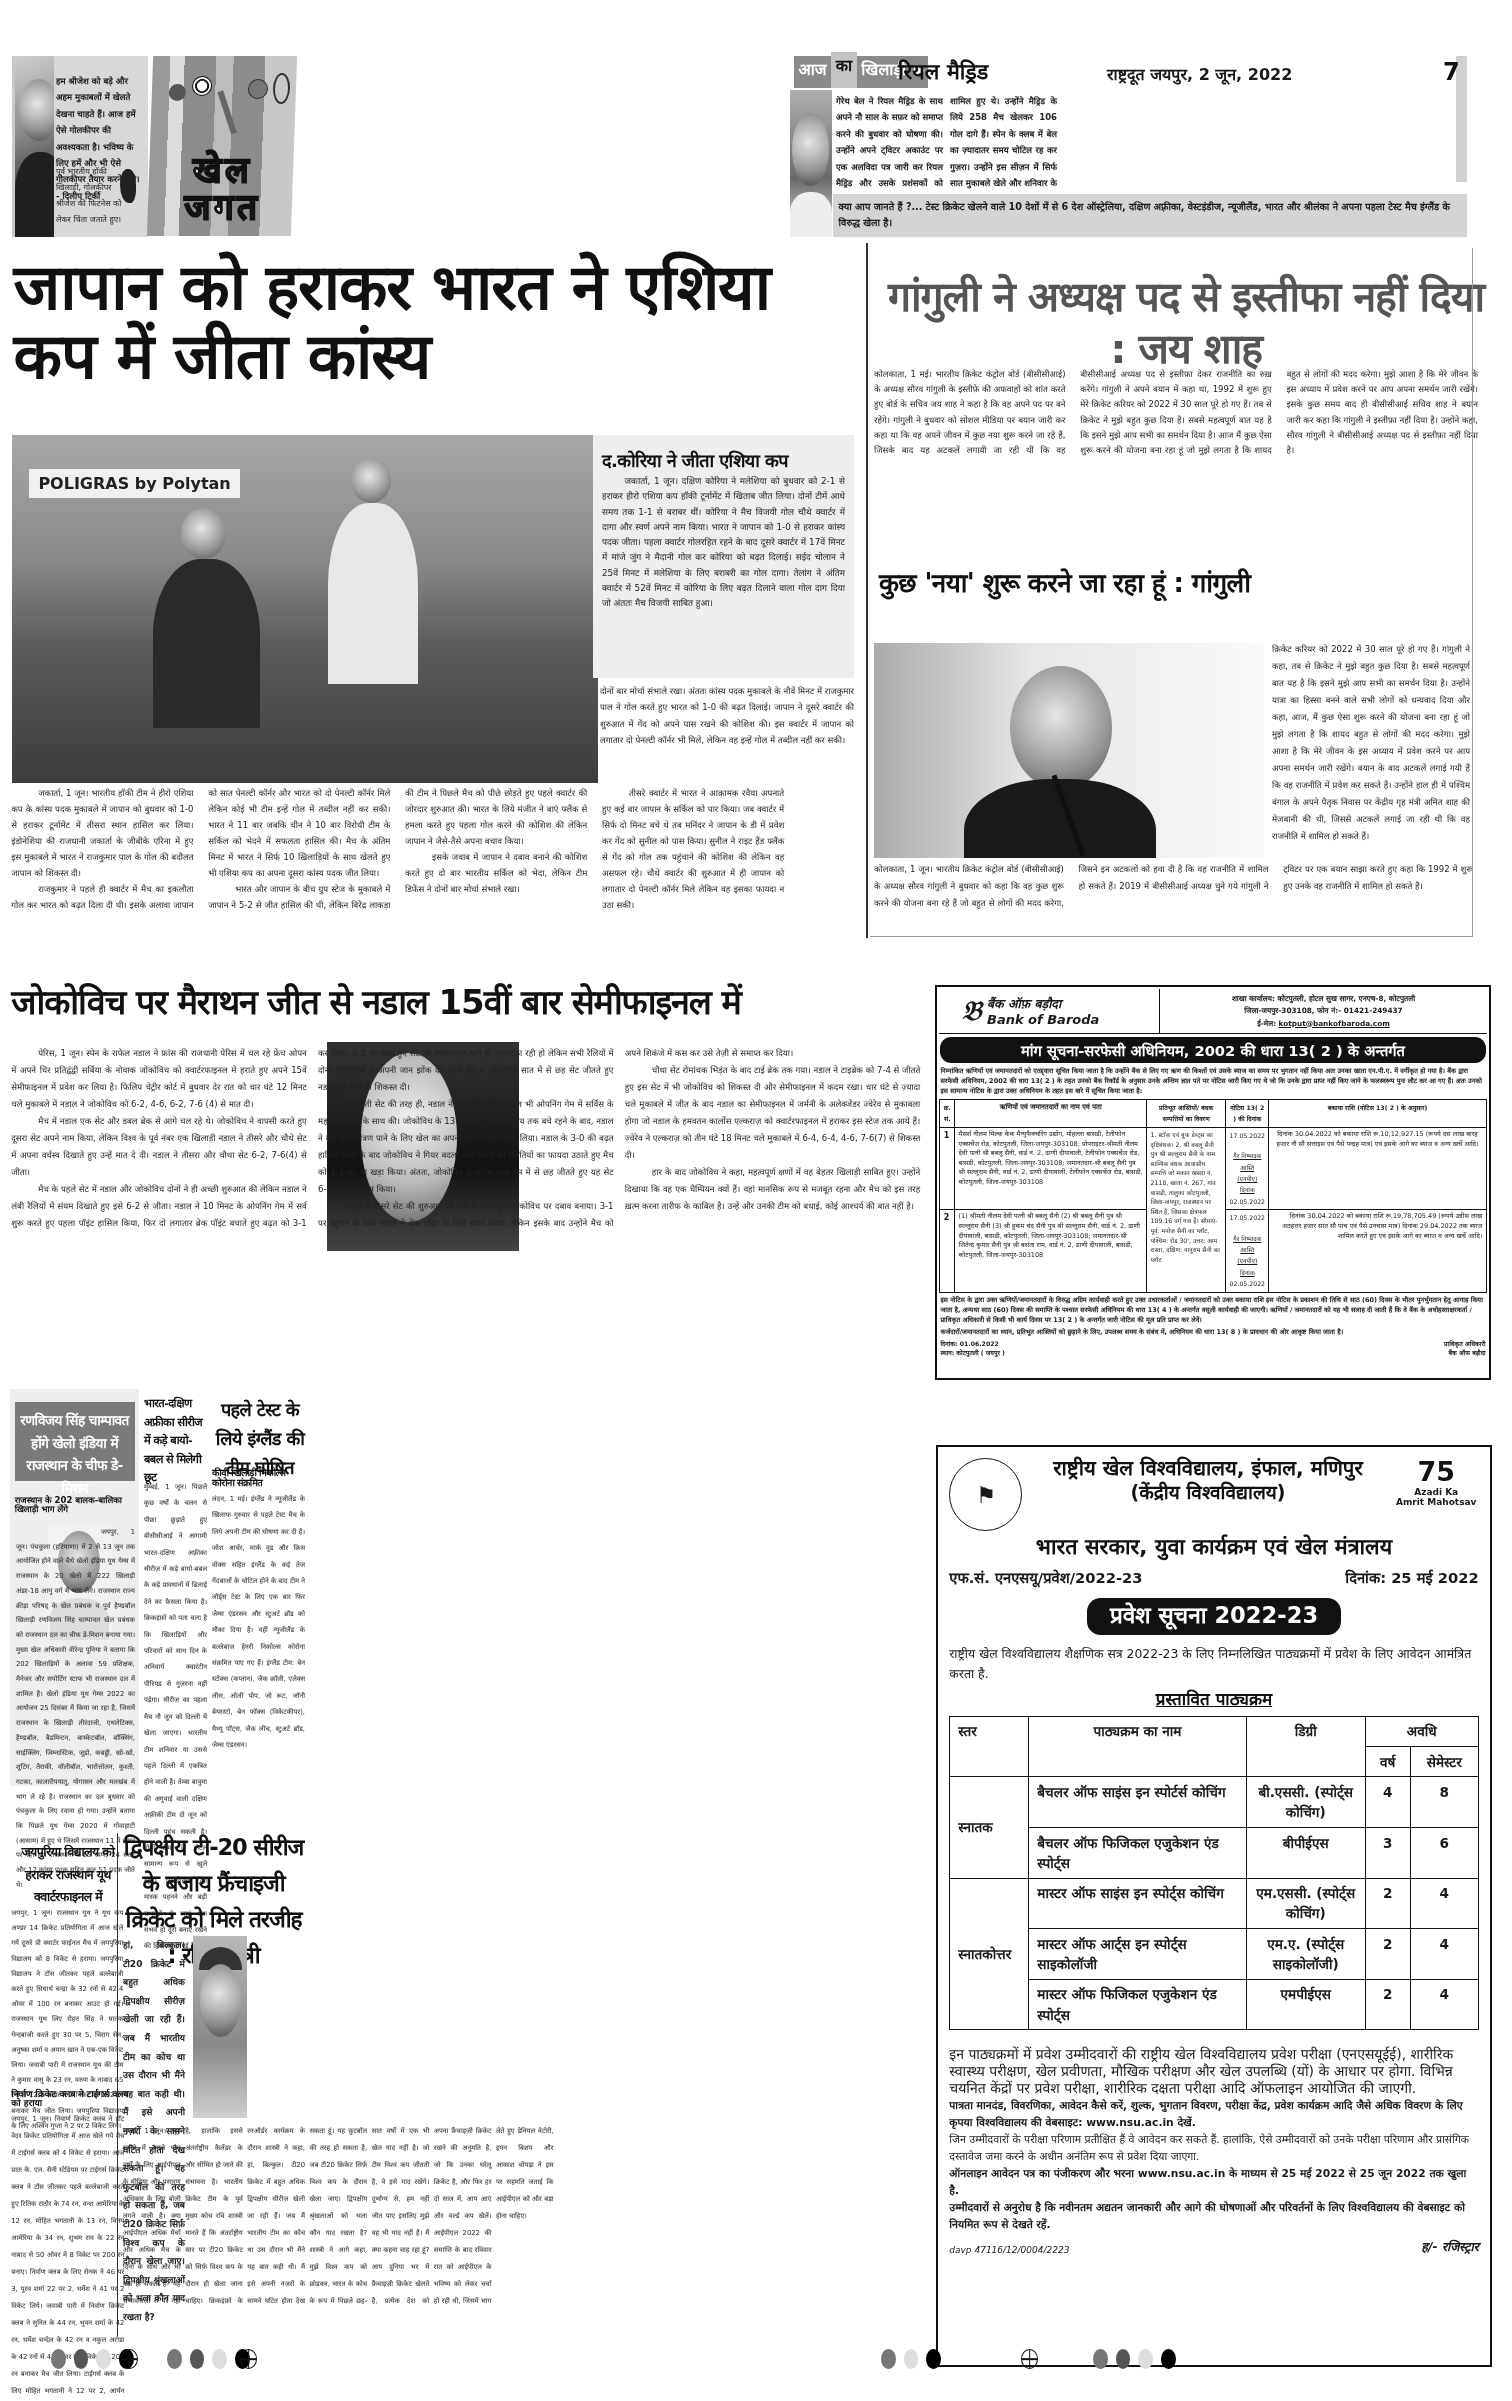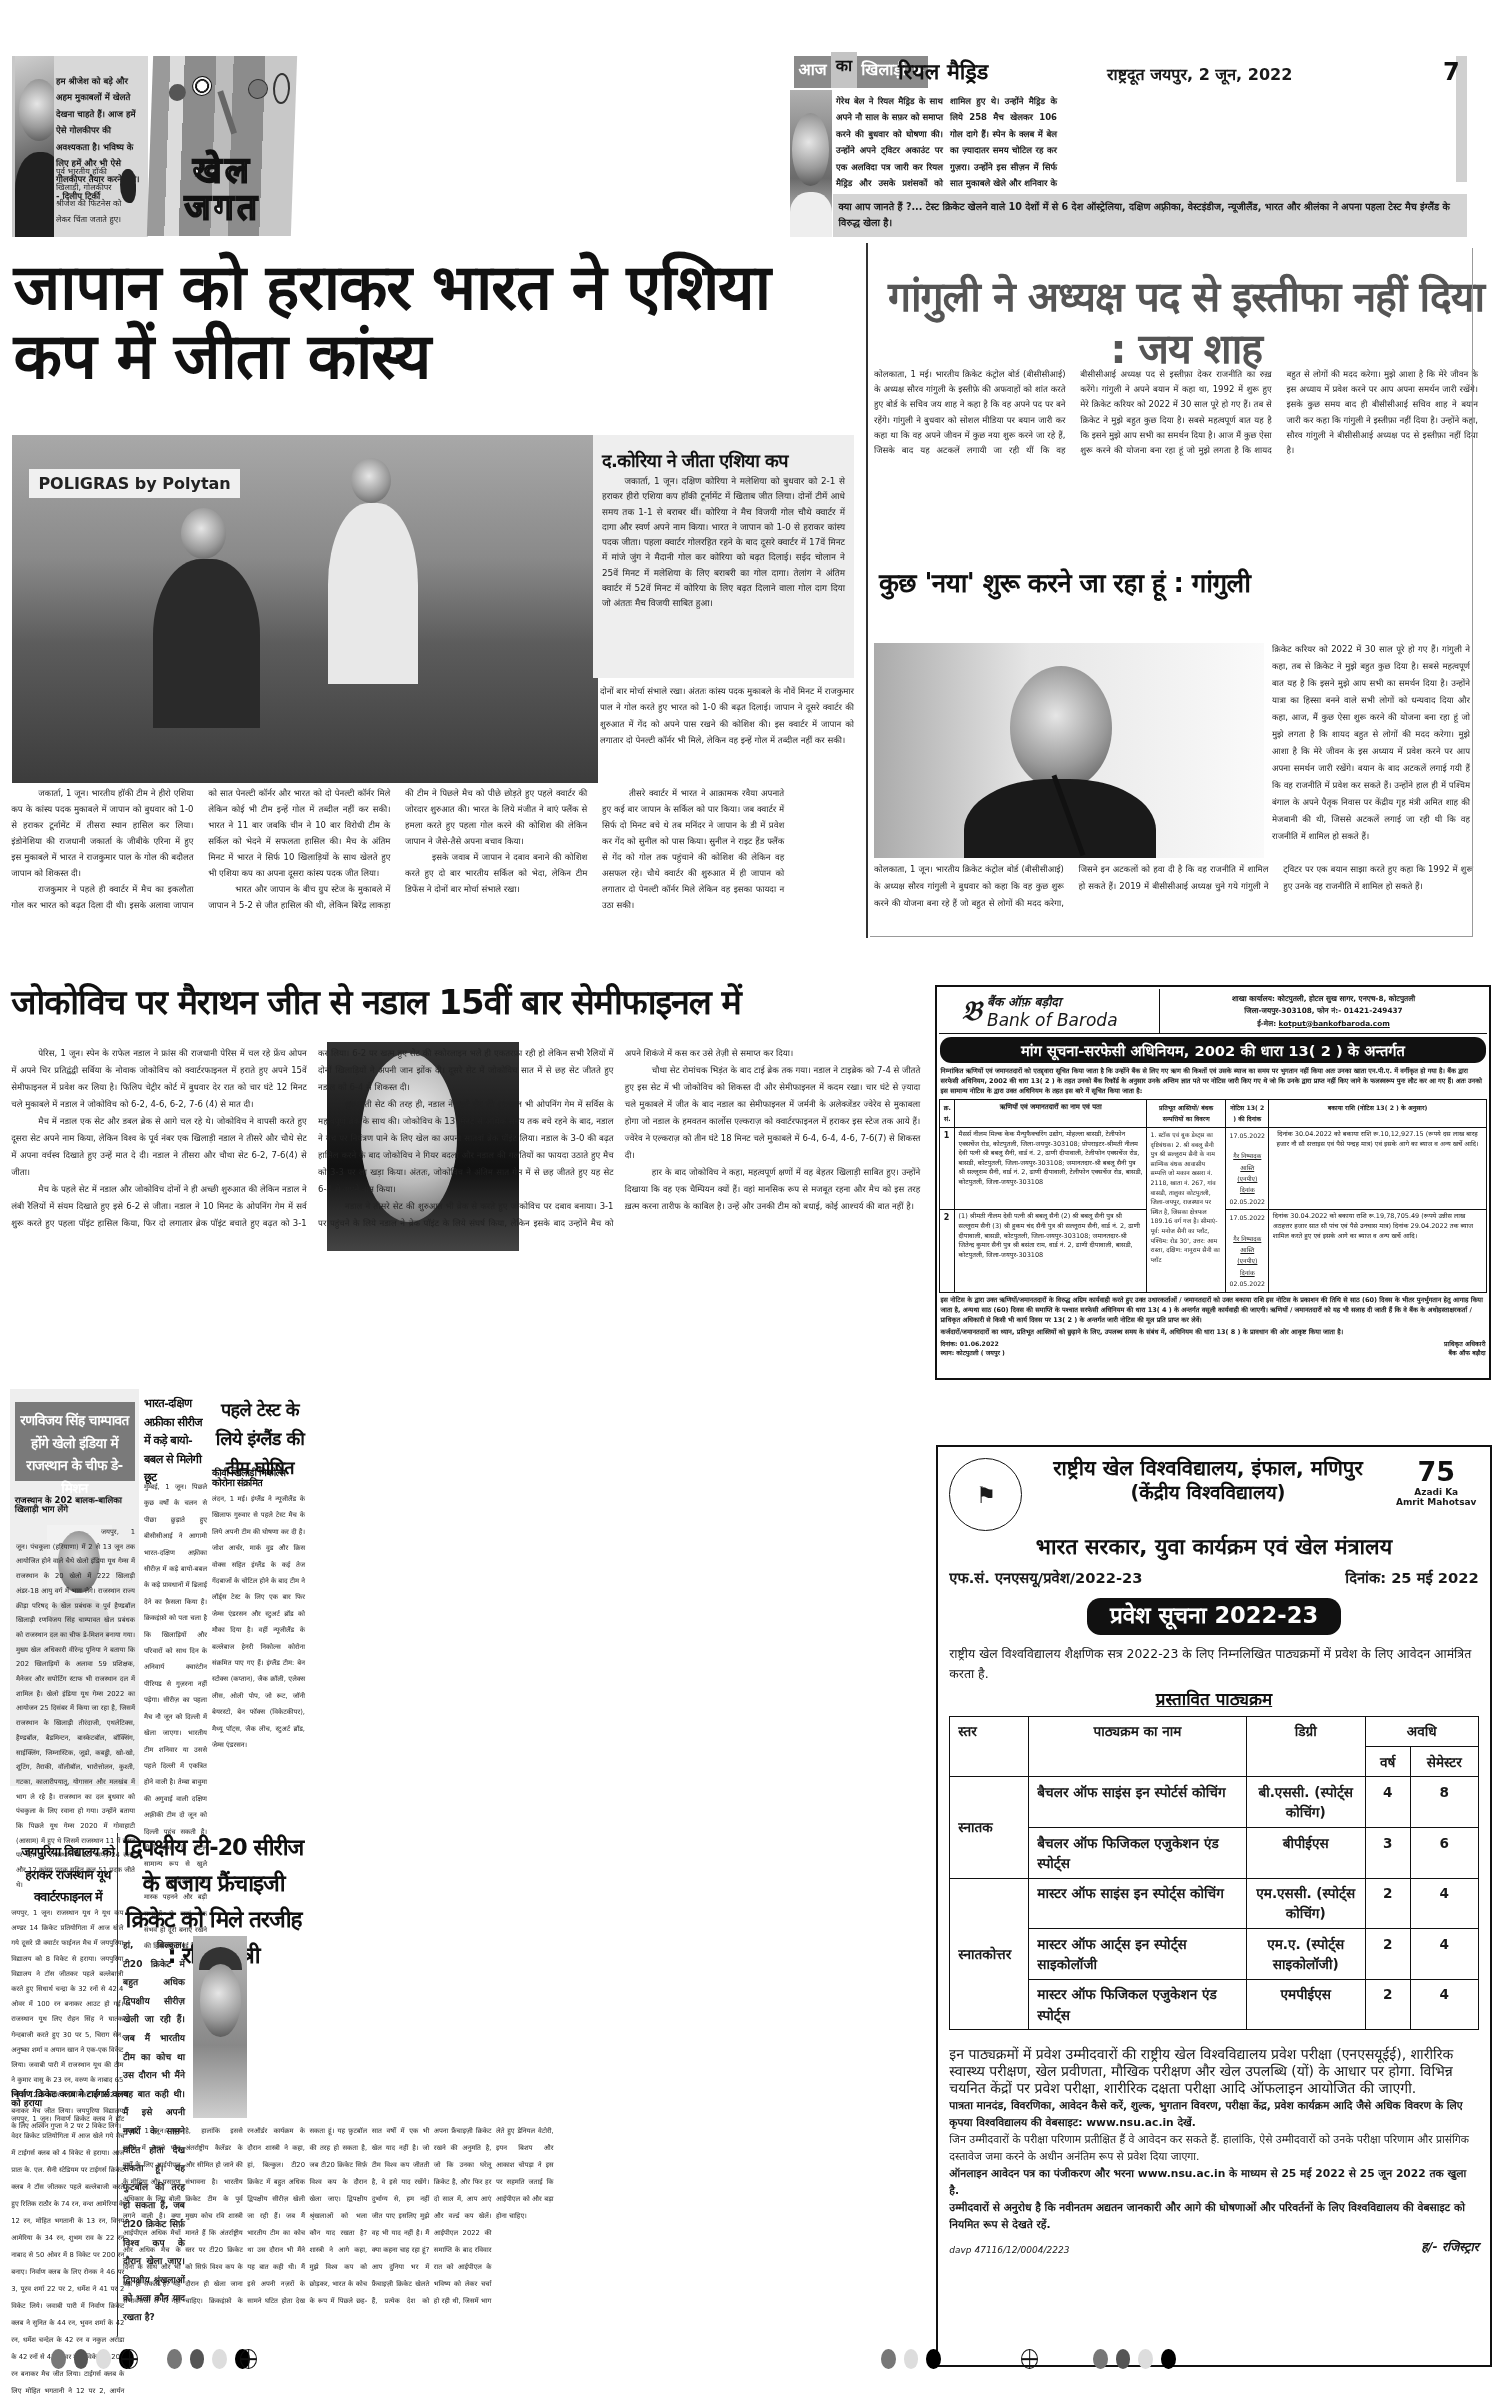--- a/index.html
+++ b/index.html
@@ -118,21 +118,21 @@
   <p>चौथा सेट रोमांचक भिड़ंत के बाद टाई ब्रेक तक गया। नडाल ने टाइब्रेक को 7-4 से जीतते हुए इस सेट में भी जोकोविच को शिकस्त दी और सेमीफाइनल में कदम रखा। चार घंटे से ज़्यादा चले मुकाबले में जीत के बाद नडाल का सेमीफाइनल में जर्मनी के अलेक्जेंडर ज्वेरेव से मुकाबला होगा जो नडाल के हमवतन कार्लोस एल्कराज़ को क्वार्टरफाइनल में हराकर इस स्टेज तक आये हैं। ज्वेरेव ने एल्कराज़ को तीन घंटे 18 मिनट चले मुकाबले में 6-4, 6-4, 4-6, 7-6(7) से शिकस्त दी।</p>
   <p>हार के बाद जोकोविच ने कहा, महत्वपूर्ण क्षणों में वह बेहतर खिलाड़ी साबित हुए। उन्होंने दिखाया कि वह एक चैम्पियन क्यों हैं। वहां मानसिक रूप से मजबूत रहना और मैच को इस तरह ख़त्म करना तारीफ के काबिल है। उन्हें और उनकी टीम को बधाई, कोई आश्चर्य की बात नहीं है।</p>
 </div>
 
 <div class="abs" style="left:935px;top:985px;width:556px;height:395px;border:2.3px solid #111;padding:2.3px;background:#fff;">
   <div style="display:flex;border-bottom:1.1px solid #111;height:45px;">
     <div style="width:220px;display:flex;align-items:center;padding-left:22.6px;">
       <span style="font-size:27px;font-weight:900;font-style:italic;margin-right:5.6px;">𝔅</span>
       <div>
         <div style="font-size:12.4px;font-weight:700;font-style:italic;">बैंक ऑफ़ बड़ौदा</div>
-        <div style="font-size:17px;font-weight:400;font-style:italic;">Bank of Baroda</div>
+        <div style="font-size:13px;font-weight:700;font-style:italic;">Bank of Baroda</div>
       </div>
     </div>
     <div style="flex:1;border-left:1.1px solid #111;text-align:center;font-size:7.3px;line-height:12.4px;font-weight:700;padding-top:3.4px;">
       <div>शाखा कार्यालय: कोटपुतली, होटल सुख सागर, एनएच-8, कोटपुतली</div>
       <div>जिला-जयपुर-303108, फोन नं:- 01421-249437</div>
       <div><span>ई-मेल:</span> <span style="text-decoration:underline;">kotput@bankofbaroda.com</span></div>
     </div>
   </div>
   <div style="margin:2.3px 1.1px;background:#111;color:#fff;border-radius:11.3px;text-align:center;font-size:14.7px;font-weight:900;padding:3.4px 0;">मांग सूचना-सरफेसी अधिनियम, 2002 की धारा 13( 2 ) के अन्तर्गत</div>
   <div style="font-size:6.5px;line-height:10.2px;font-weight:700;padding:0 1.1px 2.3px;">निम्नांकित ऋणियों एवं जमानतदारों को एतद्द्वारा सूचित किया जाता है कि उन्होंने बैंक से लिए गए ऋण की किश्तों एवं उसके ब्याज का समय पर भुगतान नहीं किया अतः उनका खाता एन.पी.ए. में वर्गीकृत हो गया है। बैंक द्वारा सरफेसी अधिनियम, 2002 की धारा 13( 2 ) के तहत उनको बैंक रिकॉर्ड के अनुसार उनके अन्तिम ज्ञात पते पर नोटिस जारी किए गए थे जो कि उनके द्वारा प्राप्त नहीं किए जाने के फलस्वरूप पुनः लौट कर आ गए हैं। अतः उनको इस सामान्य नोटिस के द्वारा उक्त अधिनियम के तहत इस बारे में सूचित किया जाता है:</div>
@@ -157,21 +157,21 @@
       <td style="font-size:6.5px;line-height:9.6px;text-align:center;">दिनांक 30.04.2022 को बकाया राशि रू.10,12,927.15 (रूपये दस लाख बारह हजार नौ सौ सत्ताइस एवं पैसे पन्द्रह मात्र) एवं इसके आगे का ब्याज व अन्य खर्चे आदि।</td>
     </tr>
     <tr>
       <td style="font-weight:700;">2</td>
       <td style="font-size:6.5px;line-height:9.6px;">(1) श्रीमती नीलम देवी पत्नी श्री बबलू सैनी (2) श्री बबलू सैनी पुत्र श्री सल्लूराम सैनी (3) श्री हुकम चंद सैनी पुत्र श्री सल्लूराम सैनी, वार्ड नं. 2, ढाणी दीपावाली, बासडी, कोटपुतली, जिला-जयपुर-303108; जमानतदार-श्री जितेन्द्र कुमार सैनी पुत्र श्री बसंता राम, वार्ड नं. 2, ढाणी दीपावाली, बासडी, कोटपुतली, जिला-जयपुर-303108</td>
       <td style="font-size:6.2px;text-align:center;">
             <div>17.05.2022</div>
             <div style="margin-top:9px;text-decoration:underline;">गैर निष्पादक आस्ति (एनपीए) दिनांक</div>
             <div>02.05.2022</div>
           </td>
-      <td style="font-size:6.5px;line-height:9.6px;text-align:left;">दिनांक 30.04.2022 को बकाया राशि रू.19,78,705.49 (रूपये उन्नीस लाख अठहत्तर हजार सात सौ पांच एवं पैसे उनचास मात्र) दिनांक 29.04.2022 तक ब्याज शामिल करते हुए एवं इसके आगे का ब्याज व अन्य खर्चे आदि।</td>
+      <td style="font-size:6.5px;line-height:9.6px;text-align:right;">दिनांक 30.04.2022 को बकाया राशि रू.19,78,705.49 (रूपये उन्नीस लाख अठहत्तर हजार सात सौ पांच एवं पैसे उनचास मात्र) दिनांक 29.04.2022 तक ब्याज शामिल करते हुए एवं इसके आगे का ब्याज व अन्य खर्चे आदि।</td>
     </tr>
   </tbody>
     </table>
   <div style="font-size:6.5px;line-height:10.2px;font-weight:700;padding:2.3px 1.1px 0;">इस नोटिस के द्वारा उक्त ऋणियों/जमानतदारों के विरुद्ध अग्रिम कार्यवाही करते हुए उक्त उधारकर्ताओं / जमानतदारों को उक्त बकाया राशि इस नोटिस के प्रकाशन की तिथि से साठ (60) दिवस के भीतर पुनर्भुगतान हेतु आगाह किया जाता है, अन्यथा साठ (60) दिवस की समाप्ति के पश्चात सरफेसी अधिनियम की धारा 13( 4 ) के अन्तर्गत वसूली कार्यवाही की जाएगी। ऋणियों / जमानतदारों को यह भी सलाह दी जाती हैं कि वे बैंक के अधोहस्ताक्षरकर्ता / प्राधिकृत अधिकारी से किसी भी कार्य दिवस पर 13( 2 ) के अन्तर्गत जारी नोटिस की मूल प्रति प्राप्त कर लेवें।</div>
   <div style="font-size:6.5px;line-height:10.2px;font-weight:700;padding:1.1px;">कर्जदारों/जमानतदारों का ध्यान, प्रतिभूत आस्तियों को छुड़ाने के लिए, उपलब्ध समय के संबंध में, अधिनियम की धारा 13( 8 ) के प्रावधान की ओर आकृष्ट किया जाता है।</div>
   <div style="display:flex;justify-content:space-between;font-size:6.2px;font-weight:700;padding:1.1px;">
     <div>
         <div>दिनांक: 01.06.2022</div>
         <div>स्थान: कोटपुतली ( जयपुर )</div>
       </div>

